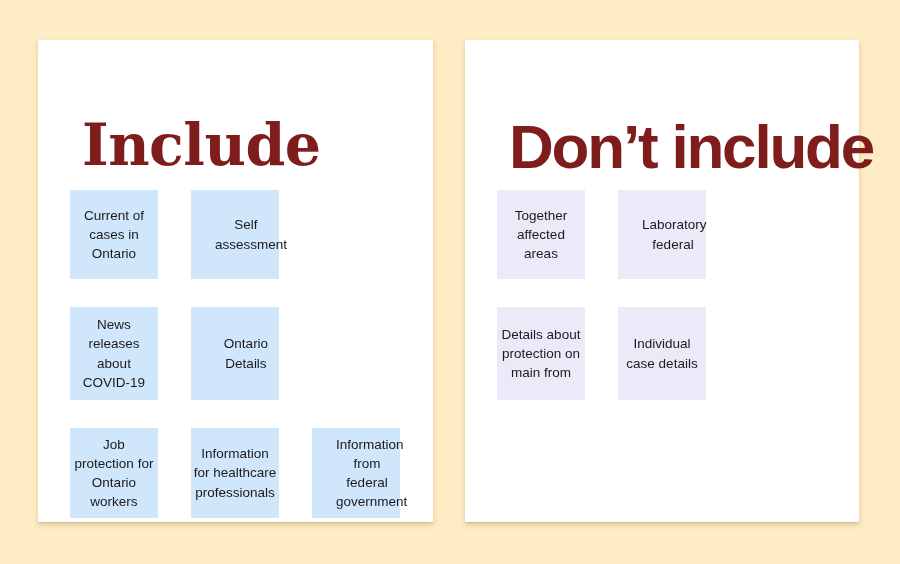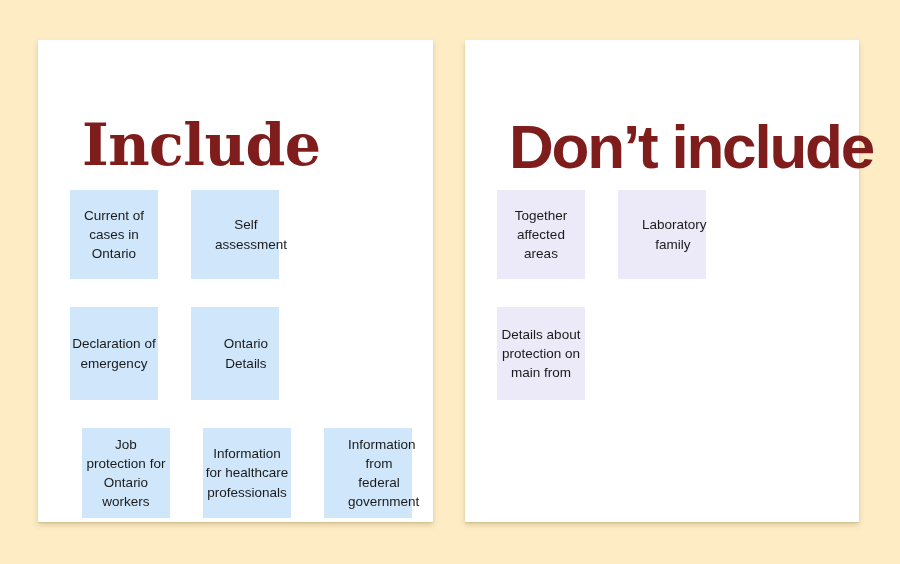--- a/index.html
+++ b/index.html
@@ -77,21 +77,21 @@
   }
 
   .note-row {
     position: absolute;
     left: 32px;
     display: flex;
     align-items: center;
   }
   .note-row.row-1 { top: 150px; height: 89px; }
   .note-row.row-2 { top: 267px; height: 93px; }
-  .note-row.row-3 { top: 388px; height: 90px; margin-left: 12px; }
+  .note-row.row-3 { top: 388px; height: 90px; }
 
   .note {
     width: 88px;
     flex: 0 0 88px;
     margin-right: 33px;
     display: flex;
     align-items: center;
     justify-content: center;
     text-align: center;
     box-sizing: border-box;
@@ -139,21 +139,21 @@
         <div class="note blue h-89">
           <span class="note-text">Current of cases in Ontario</span>
         </div>
         <div class="note blue h-89">
           <span class="note-text">Self assessment</span>
         </div>
       </div>
 
       <div class="note-row row-2">
         <div class="note blue h-93">
-          <span class="note-text">Declaration of emergency</span>
+          <span class="note-text">News releases about COVID-19</span>
         </div>
         <div class="note blue h-93">
           <span class="note-text">Ontario Details</span>
         </div>
       </div>
 
       <div class="note-row row-3">
         <div class="note blue h-90">
           <span class="note-text">Job protection for Ontario workers</span>
         </div>
@@ -172,27 +172,30 @@
 
     <h1 class="card-title" id="title-dont-include">Don’t include</h1>
 
     <div class="notes-area">
 
       <div class="note-row row-1">
         <div class="note lavender h-89">
           <span class="note-text">Together affected areas</span>
         </div>
         <div class="note lavender h-89">
-          <span class="note-text">Laboratory family</span>
+          <span class="note-text">Laboratory federal</span>
         </div>
       </div>
 
       <div class="note-row row-2">
         <div class="note lavender h-93">
           <span class="note-text">Details about protection on main from</span>
         </div>
+        <div class="note lavender h-93">
+          <span class="note-text">Individual case details</span>
+        </div>
         <div class="note-spacer"></div>
       </div>
 
     </div>
   </section>
 
 </div>
 
 </body></html>

